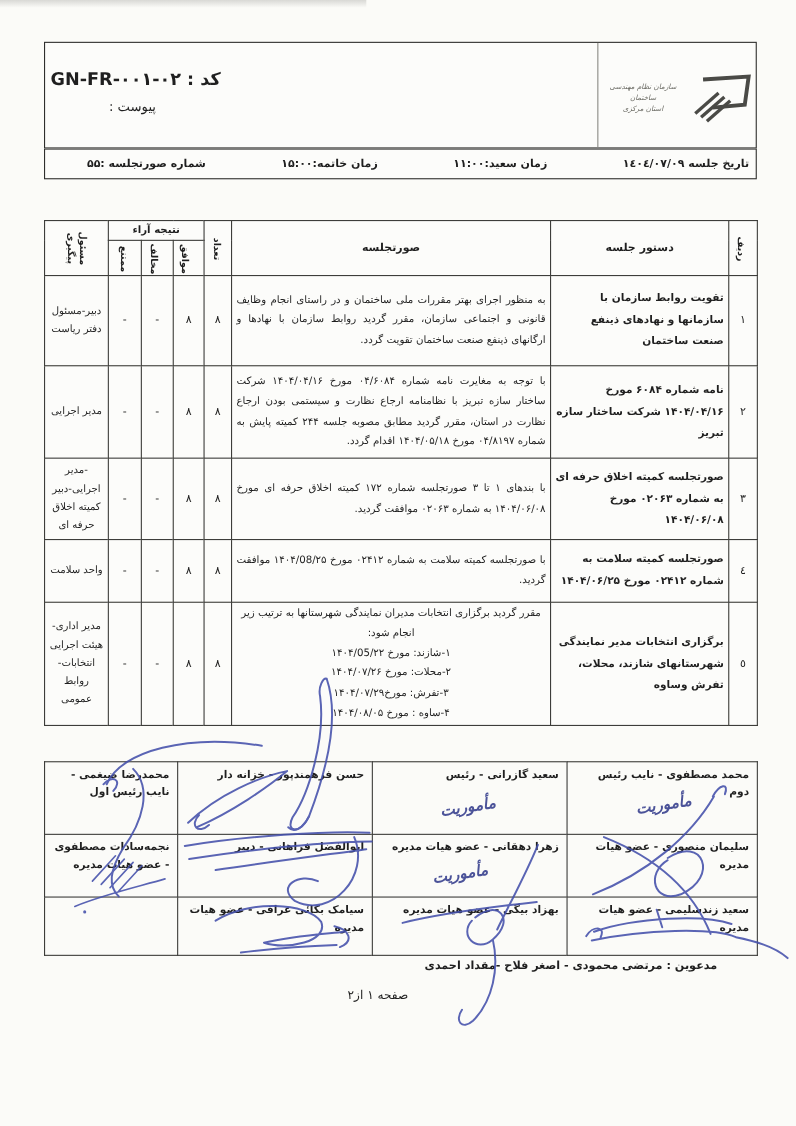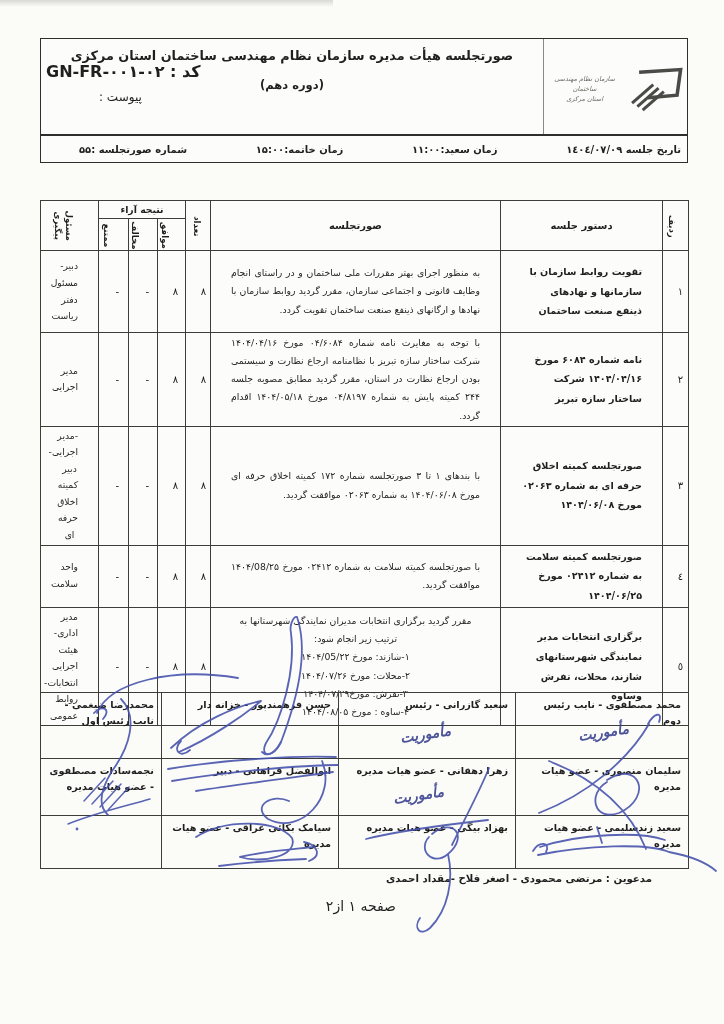--- a/index.html
+++ b/index.html
@@ -23,41 +23,41 @@
   .attach-line{position:absolute;left:99px;top:90px;font-size:12px;font-weight:normal;}
   
   .meta-row{position:absolute;left:40px;top:135px;width:648px;height:28px;
     border:1.6px solid #2e2e2c;box-sizing:border-box;background:#fcfcfa;
     display:flex;align-items:center;justify-content:space-between;
     padding:0 6px 0 38px;font-size:10px;font-weight:bold;}
   
   table.main{position:absolute;left:40px;top:200px;width:648px;
     border-collapse:collapse;table-layout:fixed;background:#fcfcfa;}
   table.main th,table.main td{border:1px solid #3d3d3a;box-sizing:border-box;
-    padding:1px 20px;vertical-align:middle;margin-top:12px;}
+    padding:1px 4px;vertical-align:middle;margin-top:12px;}
   table.main{border:1.6px solid #2e2e2c;}
   th.hz{font-size:10px;font-weight:bold;text-align:center;}
   .vh{display:inline-block;transform:rotate(90deg);white-space:pre-line;
     font-size:8.6px;font-weight:bold;line-height:1.25;}
   td.no{font-size:10px;text-align:center;}
   td.agenda{font-size:9.6px;font-weight:bold;text-align:right;line-height:2.05;padding:2px 5px;}
   td.minutes{font-size:9.3px;text-align:justify;text-align-last:right;line-height:1.95;
     padding:2px 8px;white-space:pre-line;}
   td.minutes.center{text-align:center;text-align-last:center;}
   td.vote{font-size:10px;text-align:center;}
   td.resp{font-size:9.2px;text-align:center;line-height:1.8;padding:2px 3px;}
   
   table.sig{position:absolute;left:40px;top:692px;width:648px;
     border-collapse:collapse;table-layout:fixed;background:transparent;}
   table.sig td{border:1px solid #3d3d3a;vertical-align:top;text-align:right;
     padding:4px 7px;font-size:9.7px;font-weight:bold;line-height:1.65;box-sizing:border-box;}
   table.sig{border:1.6px solid #2e2e2c;}
   
   .invitees{position:absolute;right:72px;top:873px;font-size:10.2px;font-weight:bold;}
-  .pagenum{position:absolute;left:296px;top:898px;width:100px;text-align:right;font-size:14px;}
+  .pagenum{position:absolute;left:316px;top:898px;width:100px;text-align:left;font-size:11px;}
   
   .ink{position:absolute;left:0;top:0;pointer-events:none;}
   .hw{position:absolute;font-size:14px;font-style:italic;font-weight:600;
     color:#39418f;transform:rotate(-9deg);letter-spacing:-.5px;opacity:.9;}
 </style>
 </head>
 <body>
 
 <div class="paper">
   <div class="scan-edge"></div>
@@ -69,22 +69,20 @@
         <path d="M8,42 L32,21" stroke="#4a4a46" stroke-width="3.4" fill="none"></path>
         <path d="M14,46 L38,25" stroke="#4a4a46" stroke-width="3.4" fill="none"></path>
         <path d="M20,50 L44,29" stroke="#4a4a46" stroke-width="3.4" fill="none"></path>
       </svg>
       <div class="logo-caption">
         <div>سازمان نظام مهندسی ساختمان</div>
         <div>استان مرکزی</div>
       </div>
     </div>
     <div class="title-cell">
-      <div class="doc-title">صورتجلسه هیأت مدیره سازمان نظام مهندسی ساختمان استان مرکزی</div>
-      <div class="doc-subtitle">(دوره دهم)</div>
     </div>
   </div>
   <div class="code-line">کد : GN-FR-۰۰۱-۰۲</div>
   <div class="attach-line">پیوست :</div>
 
   <div class="meta-row">
     <span>تاریخ جلسه ۱٤۰٤/۰۷/۰۹</span>
     <span>زمان سعید:۱۱:۰۰</span>
     <span>زمان خاتمه:۱۵:۰۰</span>
     <span>شماره صورتجلسه :۵۵</span>

